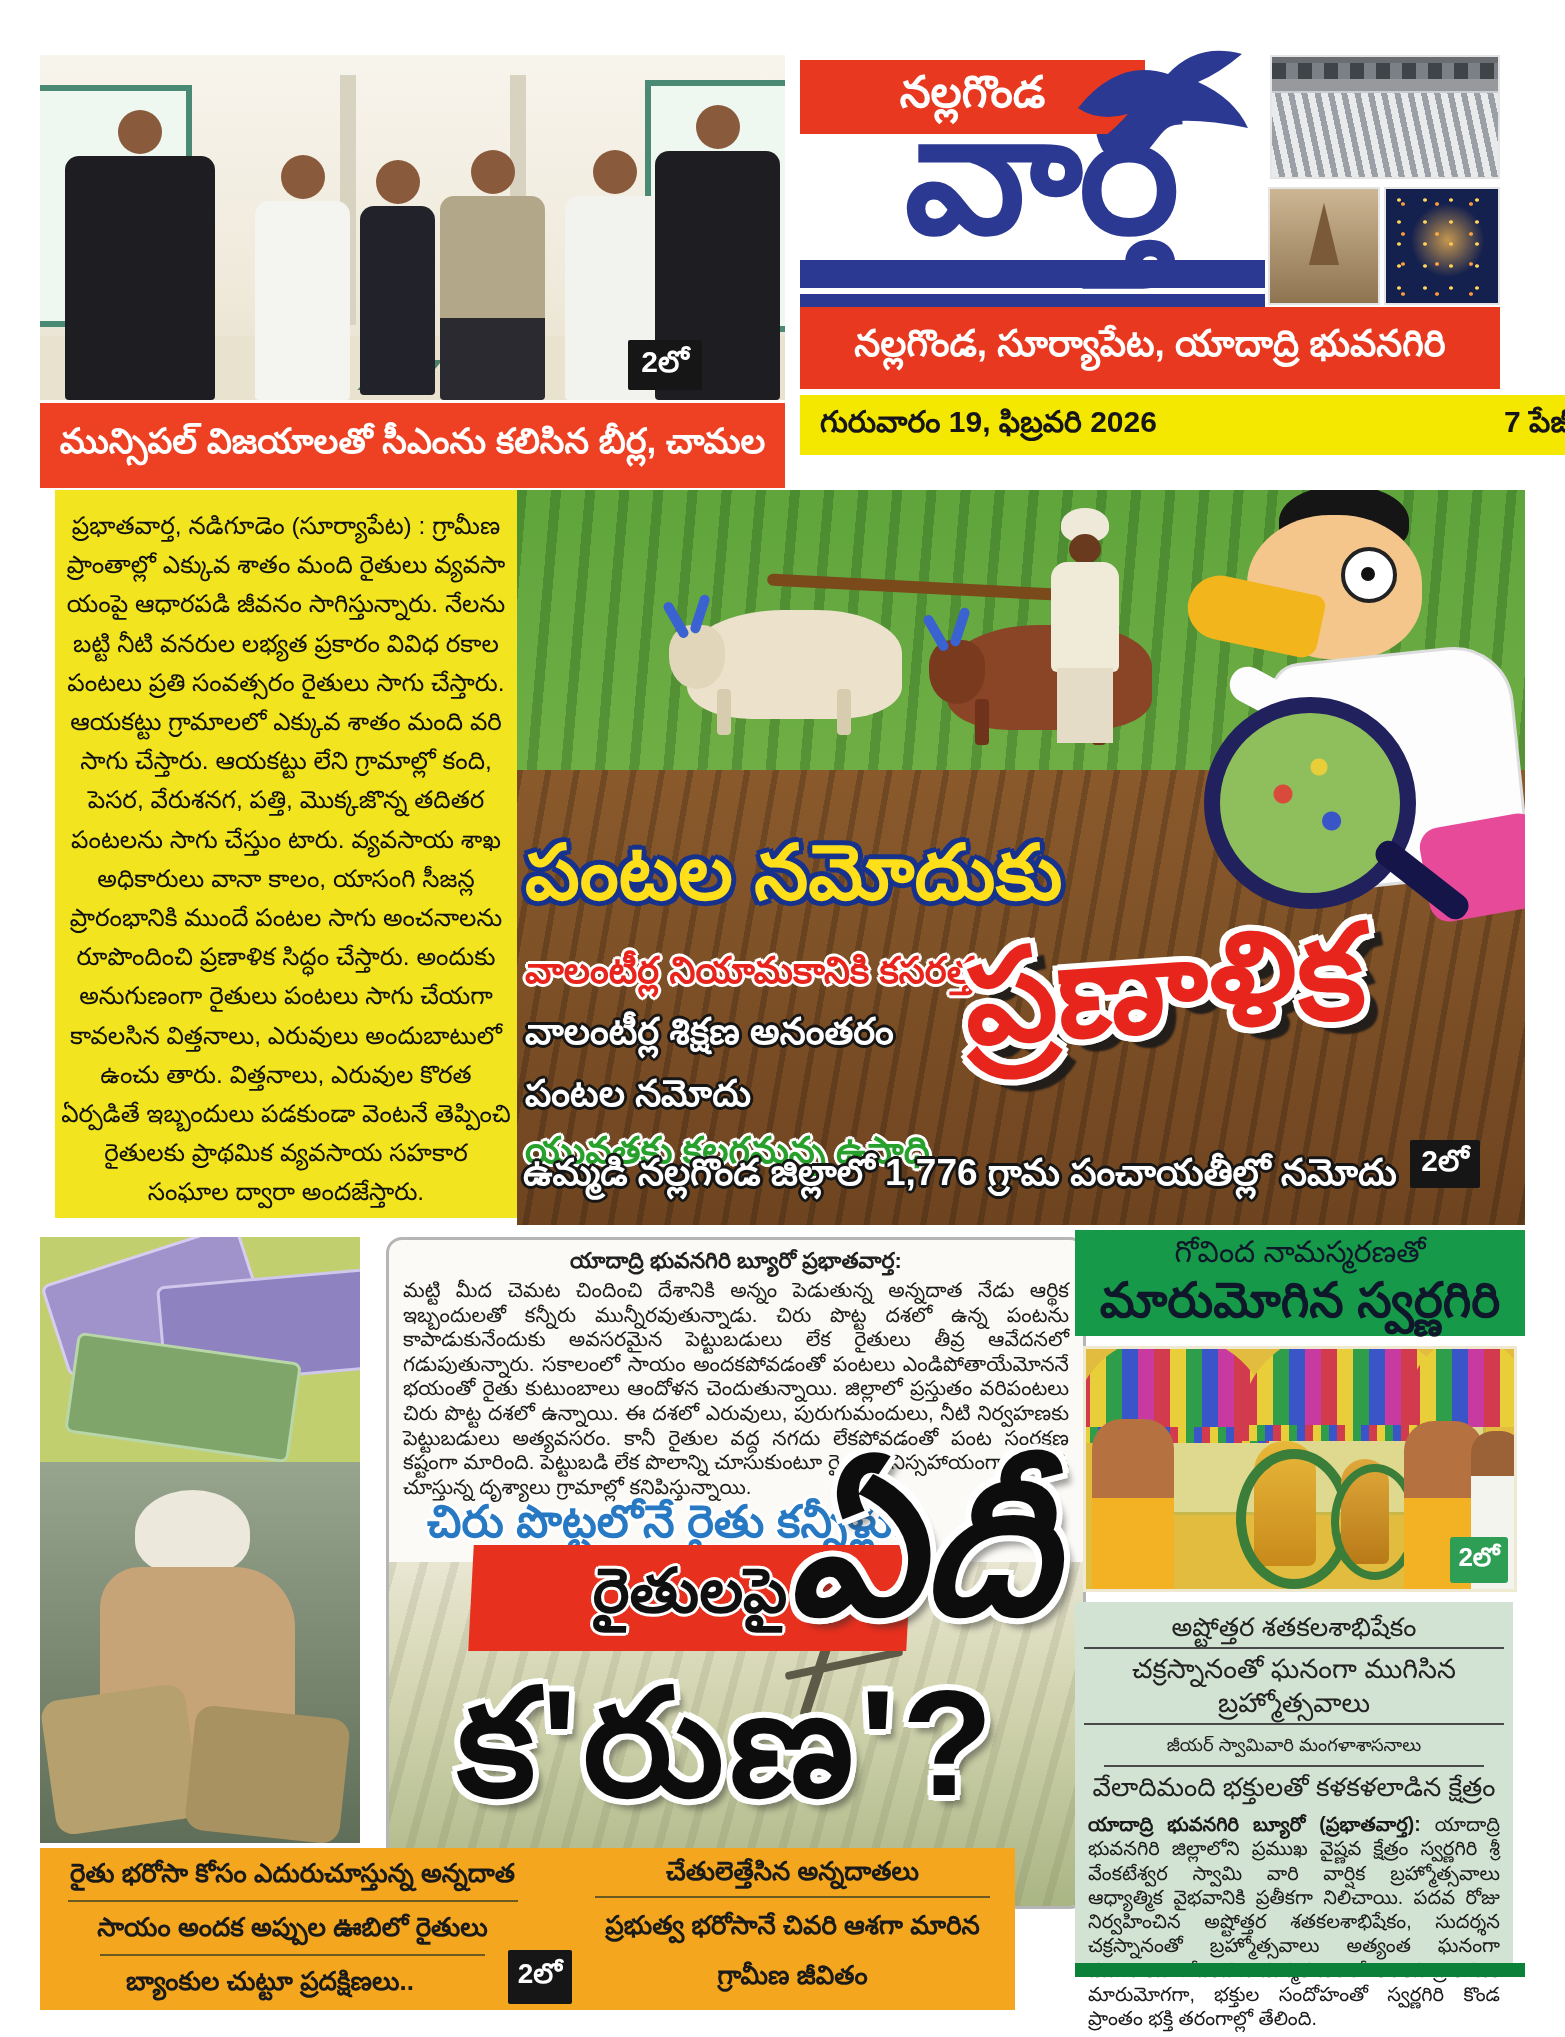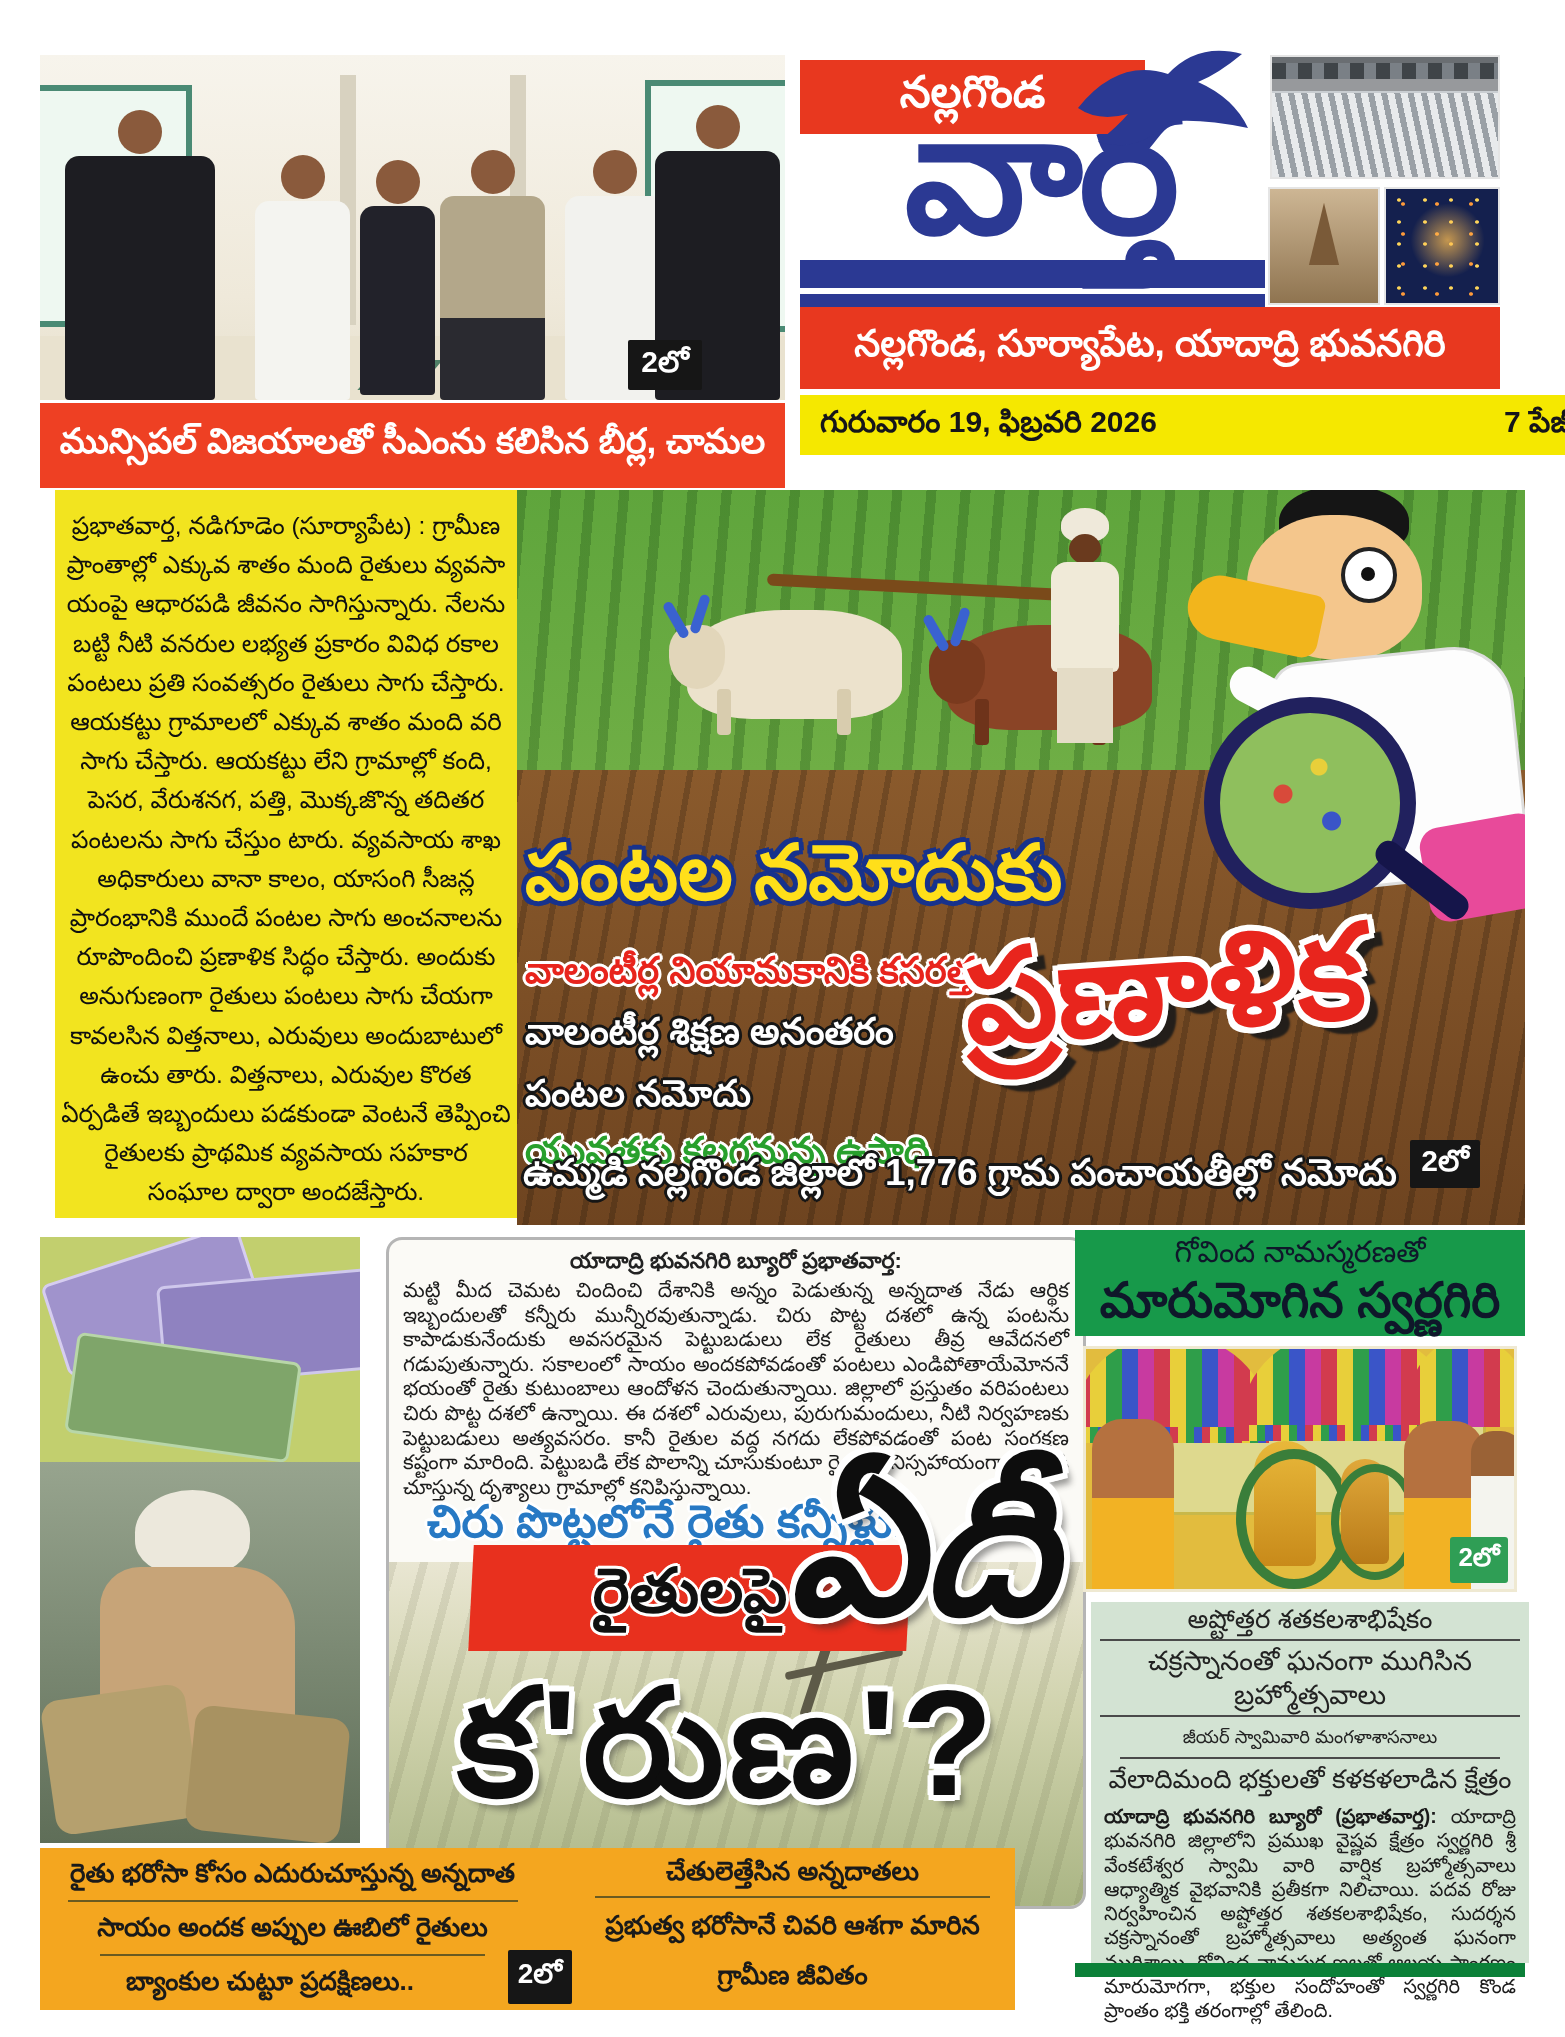--- a/index.html
+++ b/index.html
@@ -72,21 +72,21 @@
   
   .green-sec{left:1075px;top:1230px;width:450px;height:747px;}
   .g-head{left:0;top:0;width:450px;height:106px;background:#17994a;color:#0f172a;text-align:center;}
   .g1{left:0;right:0;top:5px;font-size:30px;}
   .g2{left:0;right:0;top:42px;font-size:49px;font-weight:bold;}
   .g-photo{left:8px;top:116px;width:434px;height:246px;background:#e2bc3e;overflow:hidden;border:3px solid #efe9d2;box-sizing:border-box;}
   .umb{position:absolute;border-radius:50% 50% 8% 8% / 95% 95% 8% 8%;
     background:repeating-linear-gradient(90deg,#d23b4e 0 16px,#e8cf3a 16px 32px,#2f9e4a 32px 48px,#3a55c8 48px 64px,#c83aa0 64px 80px);}
   .fringe{position:absolute;height:16px;background:repeating-linear-gradient(90deg,#d23b4e 0 8px,#e8cf3a 8px 16px,#2f9e4a 16px 24px,#3a55c8 24px 32px);}
   .g-tag{background:#2f9e55;color:#fff;font-weight:bold;display:flex;align-items:center;justify-content:center;border-radius:3px;}
-  .g-panel{left:16px;top:372px;width:438px;height:361px;background:#d3e3d3;box-sizing:border-box;}
+  .g-panel{left:0;top:372px;width:438px;height:361px;background:#d3e3d3;box-sizing:border-box;padding-top:8px;}
   .deck{font-size:26px;color:#222;text-align:center;line-height:34px;}
   .drule{height:2px;background:#4a4a4a;margin:3px auto;}
   .g-body{margin:8px 13px 0 13px;font-size:19.5px;line-height:24.3px;color:#1a1a1a;text-align:justify;}
   .g-bar{left:0;top:733px;width:450px;height:14px;background:#0b8038;}
   
   .c-part{position:absolute;}
 </style>
 </head>
 <body>
 

